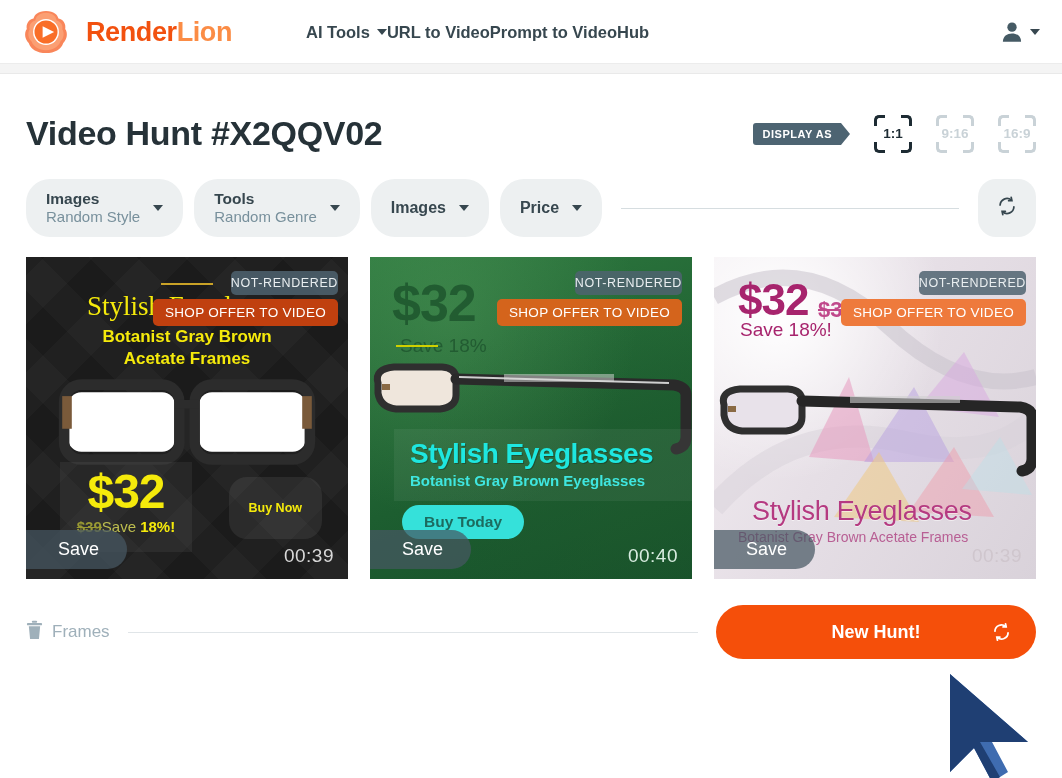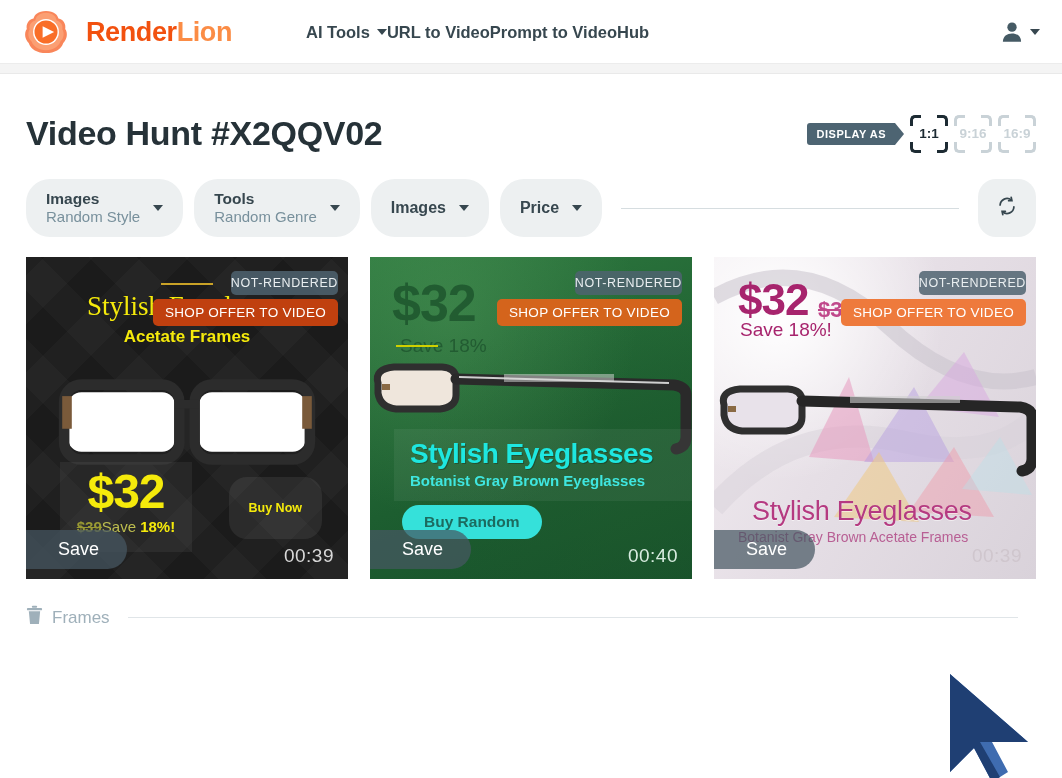--- a/index.html
+++ b/index.html
@@ -84,21 +84,21 @@
   .page-title {
     font-size: 34px;
     font-weight: bold;
     color: #263238;
     letter-spacing: -0.3px;
   }
   .display-as-group {
     margin-left: auto;
     display: flex;
     align-items: center;
-    gap: 6px;
+    gap: 24px;
   }
   .display-as-badge {
     position: relative;
     background: #4d6472;
     color: #ffffff;
     font-size: 11px;
     font-weight: bold;
     letter-spacing: 0.5px;
     padding: 5px 9px 5px 10px;
     border-radius: 3px 0 0 3px;
@@ -625,20 +625,21 @@
 
   <div class="cards-row">
 
     <div class="card c1">
       <div class="bgpattern"></div>
 
       <div class="top-text">
         <div class="rule"></div>
         <div class="headline">Stylish Eyeglasses</div>
         <div class="sub">
+          <div>Botanist Gray Brown</div>
           <div>Acetate Frames</div>
         </div>
       </div>
 
       <svg class="glasses" viewBox="0 0 260 100">
         <rect x="6" y="18" width="112" height="62" rx="14" fill="#ffffff"></rect>
         <rect x="142" y="18" width="112" height="62" rx="14" fill="#ffffff"></rect>
         <rect x="2" y="10" width="120" height="78" rx="18" fill="none" stroke="#2c2c2c" stroke-width="11"></rect>
         <rect x="138" y="10" width="120" height="78" rx="18" fill="none" stroke="#2c2c2c" stroke-width="11"></rect>
         <rect x="118" y="26" width="24" height="9" fill="#2c2c2c"></rect>
@@ -677,21 +678,21 @@
         <path d="M95 30 L305 36" stroke="#cfcfcf" stroke-width="2"></path>
         <rect x="140" y="27" width="110" height="8" fill="#dcdcdc" opacity="0.5"></rect>
         <path d="M18 40 L26 40" stroke="#8a6a44" stroke-width="6"></path>
       </svg>
 
       <div class="lower-band">
         <div class="headline">Stylish Eyeglasses</div>
         <div class="sub">Botanist Gray Brown Eyeglasses</div>
       </div>
 
-      <div class="buy">Buy Random</div>
+      <div class="buy">Buy Today</div>
 
       <div class="badges">
         <div class="badge-notrendered">NOT-RENDERED</div>
         <div class="badge-shop" style="background:#d4641c">SHOP OFFER TO VIDEO</div>
       </div>
 
       <div class="save-pill">Save</div>
       <div class="timestamp">00:40</div>
     </div>
 
@@ -740,20 +741,31 @@
           <rect x="1" y="3" width="16" height="2.6" rx="1"></rect>
           <rect x="6.2" y="0.6" width="5.6" height="2.2" rx="1"></rect>
           <path d="M3 6.6 L15 6.6 L13.7 20 L4.3 20 Z"></path>
         </svg>
       </span>
       <span>Frames</span>
     </div>
 
     <div class="footer-line"></div>
 
+    <button class="new-hunt">
+      <span>New Hunt!</span>
+      <span class="reload">
+        <svg width="21" height="21" viewBox="0 0 24 24" fill="none" stroke="#ffffff" stroke-width="2" stroke-linecap="round">
+          <path d="M4.5 11 A7.5 7.5 0 0 1 16.8 5.6"></path>
+          <path d="M19.5 13 A7.5 7.5 0 0 1 7.2 18.4"></path>
+          <path d="M16.6 2.6 L17.3 6.1 L13.8 6.2"></path>
+          <path d="M7.4 21.4 L6.7 17.9 L10.2 17.8"></path>
+        </svg>
+      </span>
+    </button>
   </div>
 </div>
 
 <div class="cursor">
   <svg width="98" height="112" viewBox="0 0 98 112">
     <polygon points="6,2 6,100 30,76 48,110 64,100 48,70 84,70" fill="#3f6cb0"></polygon>
     <polygon points="6,2 6,100 30,76 48,110 56,105 36,70 84,70" fill="#1f3f73"></polygon>
   </svg>
 </div>
 

